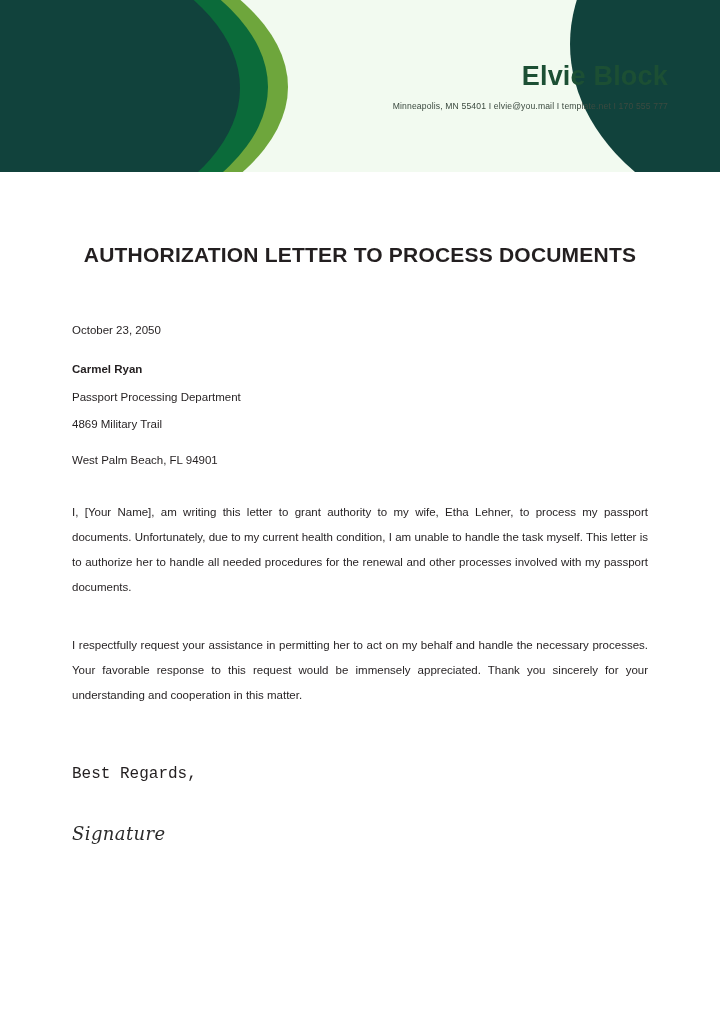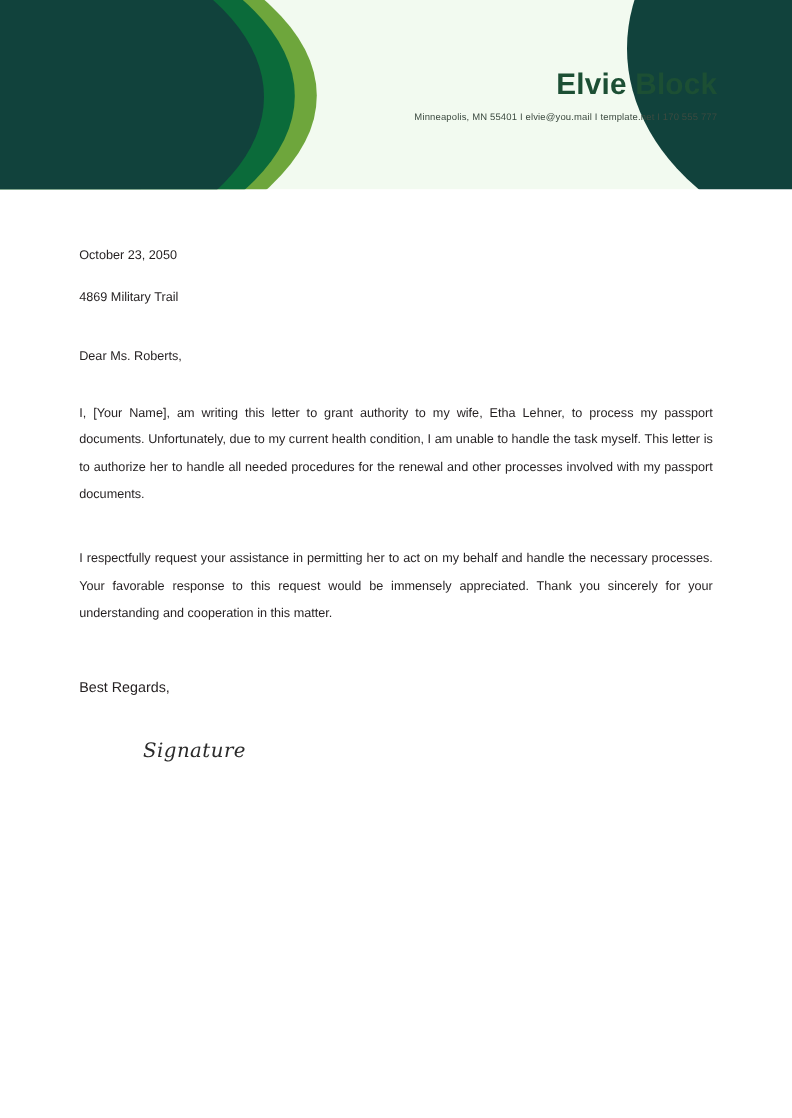--- a/index.html
+++ b/index.html
@@ -86,21 +86,21 @@
     right: -118px;
     top: -152px;
     width: 268px;
     height: 392px;
     background: #11423c;
     border-radius: 100% 0 0 100% / 50% 0 0 50%;
   }
 
   .letterhead-text {
     position: absolute;
-    right: 68px;
+    right: 52px;
     top: 62px;
     text-align: right;
     z-index: 5;
   }
   .brand-name {
     font-size: 27px;
     font-weight: 600;
     letter-spacing: 0.2px;
     color: #1c4f34;
     line-height: 1.1;
@@ -162,27 +162,27 @@
     margin-top: 34px;
     font-size: 11.5px;
     line-height: 2.15;
     text-align: justify;
   }
   .para b {
     font-weight: normal;
   }
 
   .closing {
-    margin-top: 46px;
-    font-size: 13px;
+    margin-top: 58px;
+    font-size: 16px;
+    font-family: Liberation Mono, monospace;
   }
 
   .signature {
     margin-top: 40px;
-    margin-left: 58px;
     font-family: "DejaVu Serif", serif;
     font-style: italic;
     font-size: 18px;
     color: #2b2b2b;
     letter-spacing: 0.4px;
   }
 </style>
 </head>
 <body>
 
@@ -197,28 +197,31 @@
     <div class="arc-teal-right"></div>
 
     <div class="letterhead-text">
       <div class="brand-name">Elvie Block</div>
       <div class="brand-contact">Minneapolis, MN 55401  I  elvie@you.mail  I template.net  I  170 555 777</div>
     </div>
   </div>
 
   <div class="content">
 
+    <h1 class="doc-title">AUTHORIZATION LETTER TO PROCESS DOCUMENTS</h1>
 
     <div class="letter-date">October 23, 2050</div>
 
     <div class="recipient">
+      <div class="line name">Carmel Ryan</div>
+      <div class="line">Passport Processing Department</div>
       <div class="line">4869 Military Trail</div>
+      <div class="line last">West Palm Beach, FL 94901</div>
     </div>
 
-    <div class="salutation">Dear Ms. Roberts,</div>
 
     <p class="para"><span>I, </span><b>[Your Name]</b><span>, am writing this letter to grant authority to my wife, </span><b>Etha Lehner</b><span>, to process my passport documents. Unfortunately, due to my current health condition, I am unable to handle the task myself. This letter is to authorize her to handle all needed procedures for the renewal and other processes involved with my passport documents.</span></p>
 
     <p class="para">I respectfully request your assistance in permitting her to act on my behalf and handle the necessary processes. Your favorable response to this request would be immensely appreciated. Thank you sincerely for your understanding and cooperation in this matter.</p>
 
     <div class="closing">Best Regards,</div>
 
     <div class="signature">Signature</div>
 
   </div>

